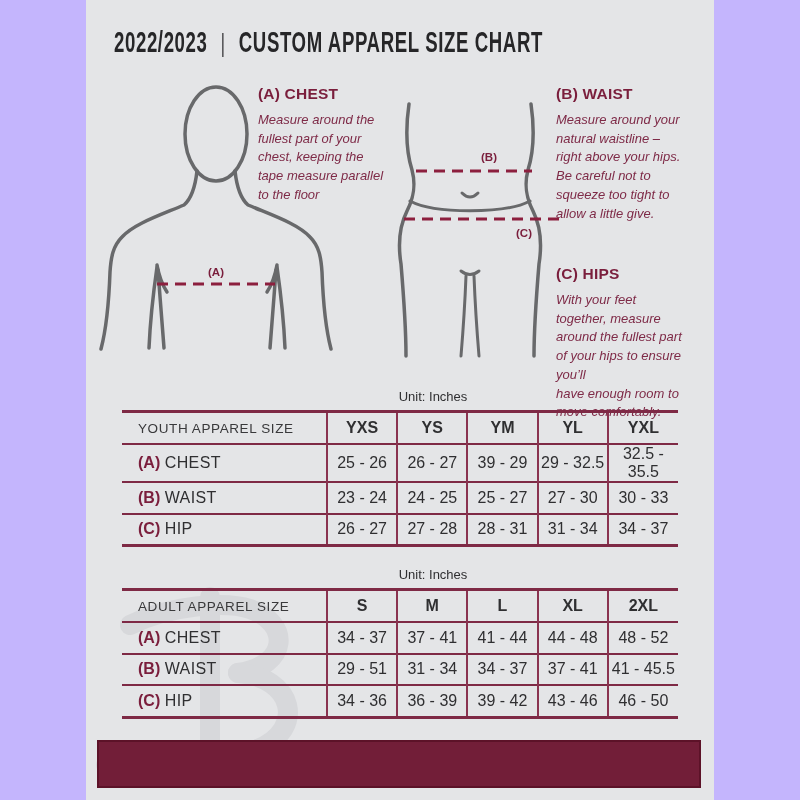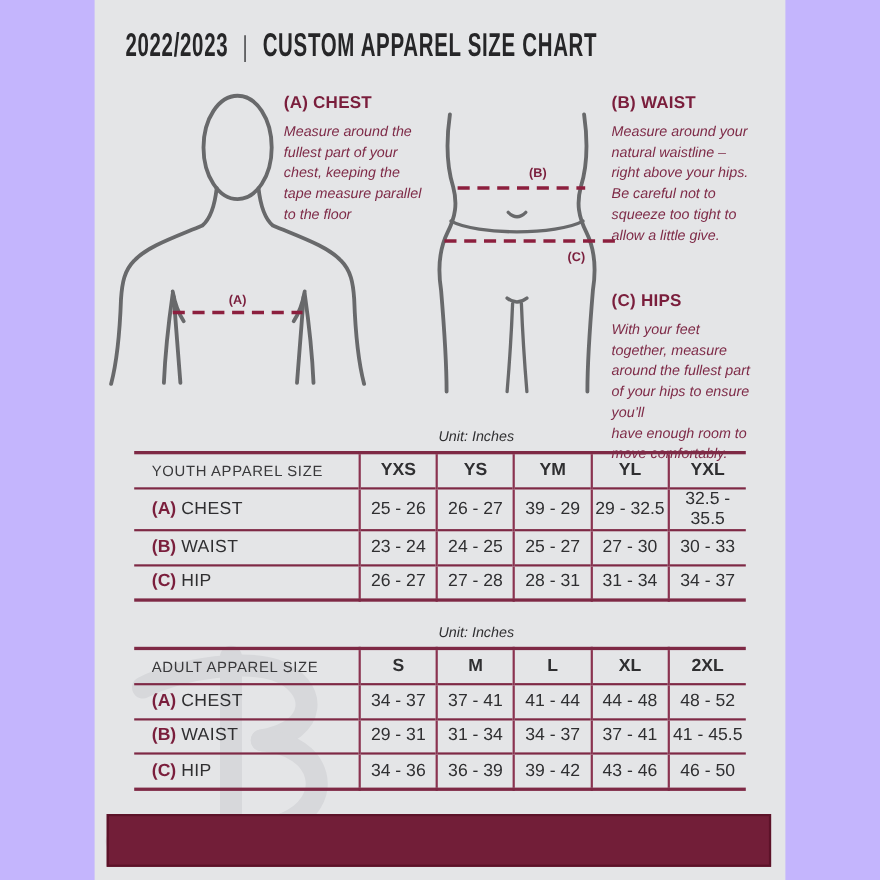--- a/index.html
+++ b/index.html
@@ -42,21 +42,21 @@
   .instr-b{left:470px;top:85px;width:156px;}
   .instr-c{left:470px;top:221px;margin-top:44px;}
 
   
   .t-title{
     position:absolute;left:0;width:628px;text-align:center;
     font-size:15px;font-weight:700;color:#333335;letter-spacing:.4px;
   }
   .t-unit{
     position:absolute;left:0;width:694px;text-align:center;
-    font-size:13px;font-style:italic;font-weight:400;color:#2f2f31;
+    font-size:13px;font-weight:400;color:#2f2f31;
   }
   .youth-title{top:369px;} .youth-unit{top:389px;}
   .adult-title{top:547px;} .adult-unit{top:567px;}
 
   .size-table{
     position:absolute;left:36px;width:556px;border-collapse:collapse;table-layout:fixed;
   }
   .youth-table{top:410px;} .adult-table{top:588px;}
   .size-table th,.size-table td{
     padding:0;text-align:center;font-size:16px;color:#2f2f31;font-weight:400;
@@ -241,21 +241,21 @@
           <tr>
             <td><span class="row-prefix">(A)</span> <span class="row-label">CHEST</span></td>
             <td>34 - 37</td>
             <td>37 - 41</td>
             <td>41 - 44</td>
             <td>44 - 48</td>
             <td>48 - 52</td>
           </tr>
           <tr>
             <td><span class="row-prefix">(B)</span> <span class="row-label">WAIST</span></td>
-            <td>29 - 31</td>
+            <td>29 - 51</td>
             <td>31 - 34</td>
             <td>34 - 37</td>
             <td>37 - 41</td>
             <td>41 - 45.5</td>
           </tr>
           <tr>
             <td><span class="row-prefix">(C)</span> <span class="row-label">HIP</span></td>
             <td>34 - 36</td>
             <td>36 - 39</td>
             <td>39 - 42</td>

